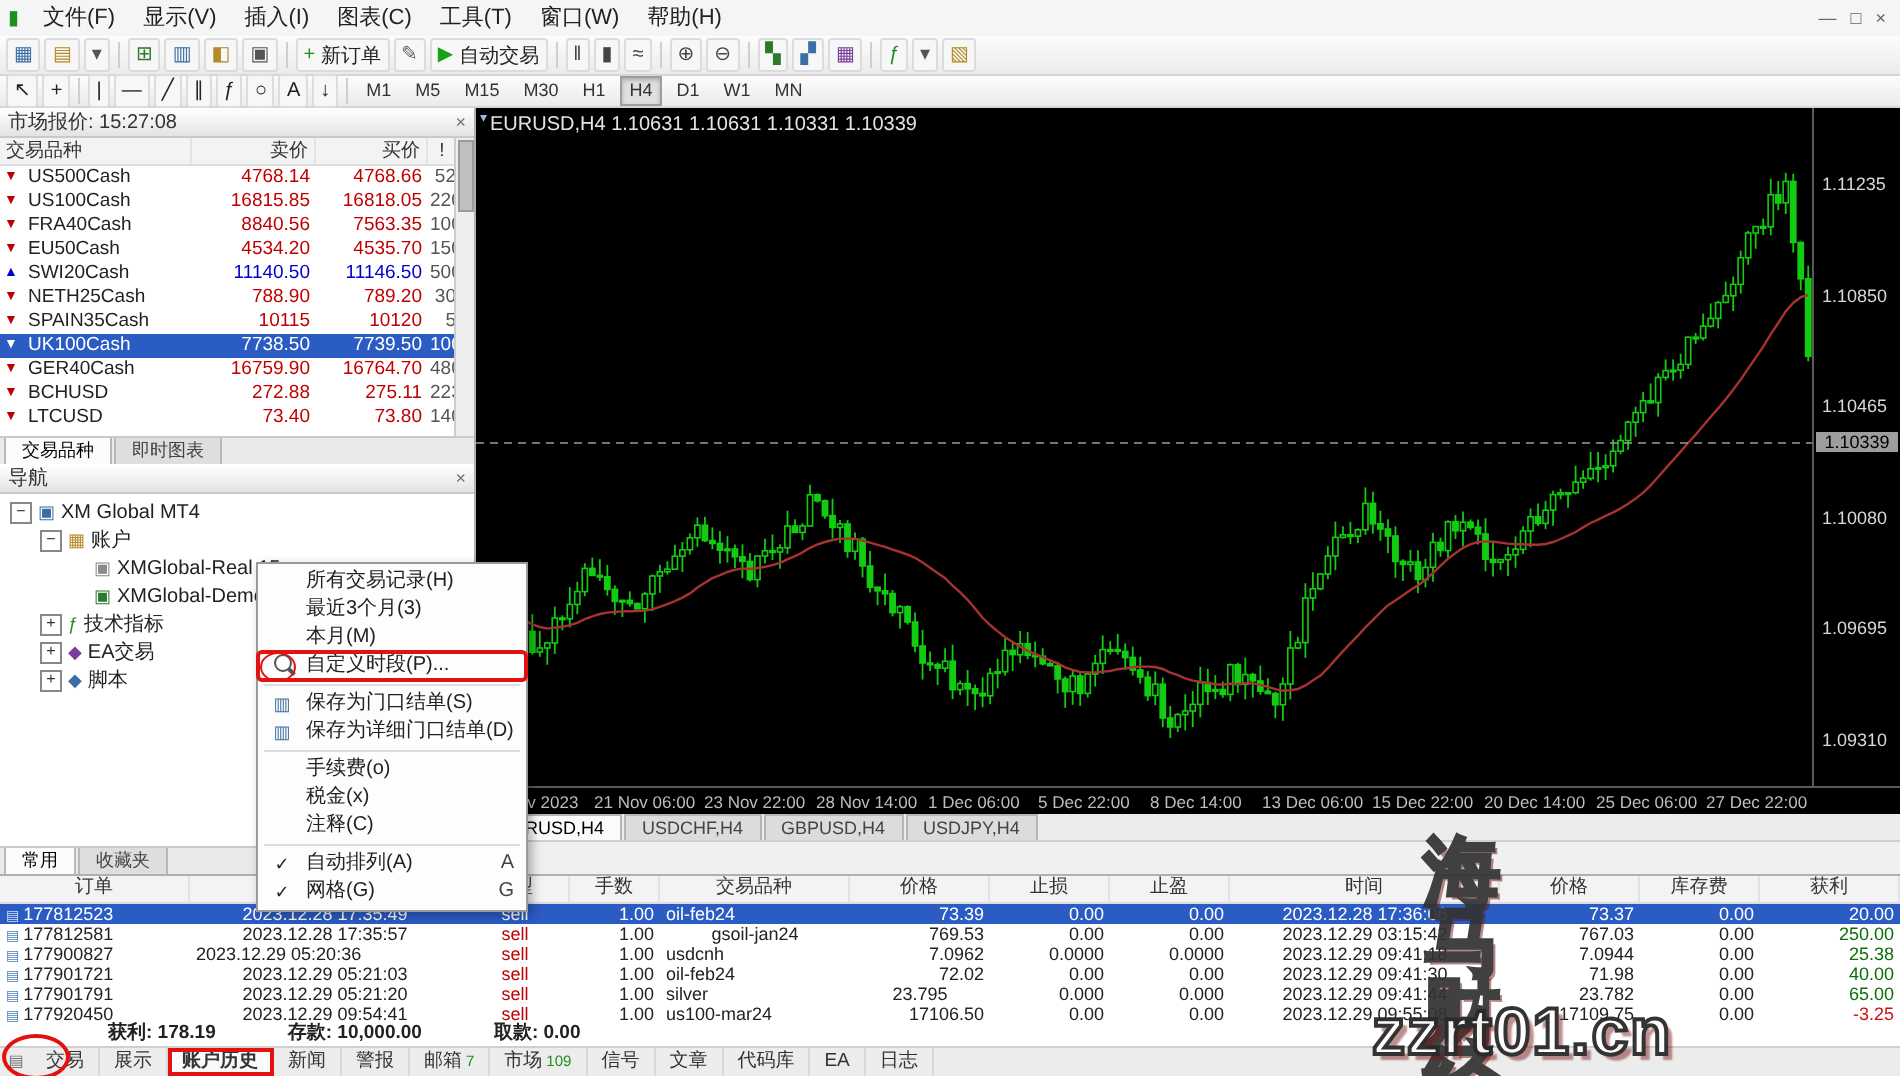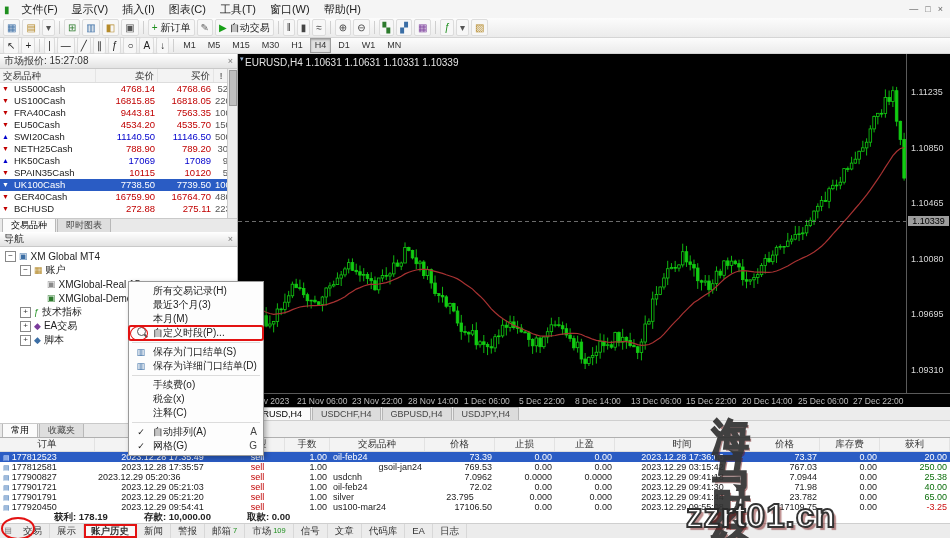--- a/index.html
+++ b/index.html
@@ -268,21 +268,21 @@
         <div class="mw-row">
           <span class="mw-cell mw-arrow" style="color: rgb(192, 0, 0);">▼</span>
           <span class="mw-cell" style="width: 85px;">US100Cash</span>
           <span class="mw-cell" style="width: 62px; text-align: right; color: rgb(192, 0, 0);">16815.85</span>
           <span class="mw-cell" style="width: 56px; text-align: right; color: rgb(192, 0, 0);">16818.05</span>
           <span class="mw-cell" style="width: 15px; text-align: right; padding: 0px 1px; color: rgb(85, 85, 85);">220</span>
         </div>
         <div class="mw-row">
           <span class="mw-cell mw-arrow" style="color: rgb(192, 0, 0);">▼</span>
           <span class="mw-cell" style="width: 85px;">FRA40Cash</span>
-          <span class="mw-cell" style="width: 62px; text-align: right; color: rgb(192, 0, 0);">9443.81</span>
+          <span class="mw-cell" style="width: 62px; text-align: right; color: rgb(192, 0, 0);">8840.56</span>
           <span class="mw-cell" style="width: 56px; text-align: right; color: rgb(192, 0, 0);">7563.35</span>
           <span class="mw-cell" style="width: 15px; text-align: right; padding: 0px 1px; color: rgb(85, 85, 85);">100</span>
         </div>
         <div class="mw-row">
           <span class="mw-cell mw-arrow" style="color: rgb(192, 0, 0);">▼</span>
           <span class="mw-cell" style="width: 85px;">EU50Cash</span>
           <span class="mw-cell" style="width: 62px; text-align: right; color: rgb(192, 0, 0);">4534.20</span>
           <span class="mw-cell" style="width: 56px; text-align: right; color: rgb(192, 0, 0);">4535.70</span>
           <span class="mw-cell" style="width: 15px; text-align: right; padding: 0px 1px; color: rgb(85, 85, 85);">150</span>
         </div>
@@ -292,27 +292,20 @@
           <span class="mw-cell" style="width: 62px; text-align: right; color: rgb(0, 0, 204);">11140.50</span>
           <span class="mw-cell" style="width: 56px; text-align: right; color: rgb(0, 0, 204);">11146.50</span>
           <span class="mw-cell" style="width: 15px; text-align: right; padding: 0px 1px; color: rgb(85, 85, 85);">500</span>
         </div>
         <div class="mw-row">
           <span class="mw-cell mw-arrow" style="color: rgb(192, 0, 0);">▼</span>
           <span class="mw-cell" style="width: 85px;">NETH25Cash</span>
           <span class="mw-cell" style="width: 62px; text-align: right; color: rgb(192, 0, 0);">788.90</span>
           <span class="mw-cell" style="width: 56px; text-align: right; color: rgb(192, 0, 0);">789.20</span>
           <span class="mw-cell" style="width: 15px; text-align: right; padding: 0px 1px; color: rgb(85, 85, 85);">30</span>
-        </div>
-        <div class="mw-row">
-          <span class="mw-cell mw-arrow" style="color: rgb(0, 0, 204);">▲</span>
-          <span class="mw-cell" style="width: 85px;">HK50Cash</span>
-          <span class="mw-cell" style="width: 62px; text-align: right; color: rgb(0, 0, 204);">17069</span>
-          <span class="mw-cell" style="width: 56px; text-align: right; color: rgb(0, 0, 204);">17089</span>
-          <span class="mw-cell" style="width: 15px; text-align: right; padding: 0px 1px; color: rgb(85, 85, 85);">9</span>
         </div>
         <div class="mw-row">
           <span class="mw-cell mw-arrow" style="color: rgb(192, 0, 0);">▼</span>
           <span class="mw-cell" style="width: 85px;">SPAIN35Cash</span>
           <span class="mw-cell" style="width: 62px; text-align: right; color: rgb(192, 0, 0);">10115</span>
           <span class="mw-cell" style="width: 56px; text-align: right; color: rgb(192, 0, 0);">10120</span>
           <span class="mw-cell" style="width: 15px; text-align: right; padding: 0px 1px; color: rgb(85, 85, 85);">5</span>
         </div>
         <div class="mw-row sel">
           <span class="mw-cell mw-arrow" style="color: rgb(255, 255, 255);">▼</span>
@@ -823,21 +816,21 @@
           <span class="hcell" style="width: 135px; text-align: center;">2023.12.28 17:36:06</span>
           <span class="hcell" style="width: 70px; text-align: right;">73.37</span>
           <span class="hcell" style="width: 60px; text-align: right;">0.00</span>
           <span class="hcell" style="width: 70px; text-align: right;">20.00</span>
         </div>
         <div class="hr">
           <span class="hcell" style="width: 95px; text-align: left;"><span class="doc-icon">▤</span>177812581</span>
           <span class="hcell" style="width: 135px; text-align: center;">2023.12.28 17:35:57</span>
           <span class="hcell" style="width: 55px; text-align: center; color: rgb(192, 0, 0);">sell</span>
           <span class="hcell" style="width: 45px; text-align: right;">1.00</span>
-          <span class="hcell" style="width: 95px; text-align: right;">gsoil-jan24</span>
+          <span class="hcell" style="width: 95px; text-align: center;">gsoil-jan24</span>
           <span class="hcell" style="width: 70px; text-align: right;">769.53</span>
           <span class="hcell" style="width: 60px; text-align: right;">0.00</span>
           <span class="hcell" style="width: 60px; text-align: right;">0.00</span>
           <span class="hcell" style="width: 135px; text-align: center;">2023.12.29 03:15:42</span>
           <span class="hcell" style="width: 70px; text-align: right;">767.03</span>
           <span class="hcell" style="width: 60px; text-align: right;">0.00</span>
           <span class="hcell" style="width: 70px; text-align: right; color: rgb(11, 110, 11);">250.00</span>
         </div>
         <div class="hr">
           <span class="hcell" style="width: 95px; text-align: left;"><span class="doc-icon">▤</span>177900827</span>

